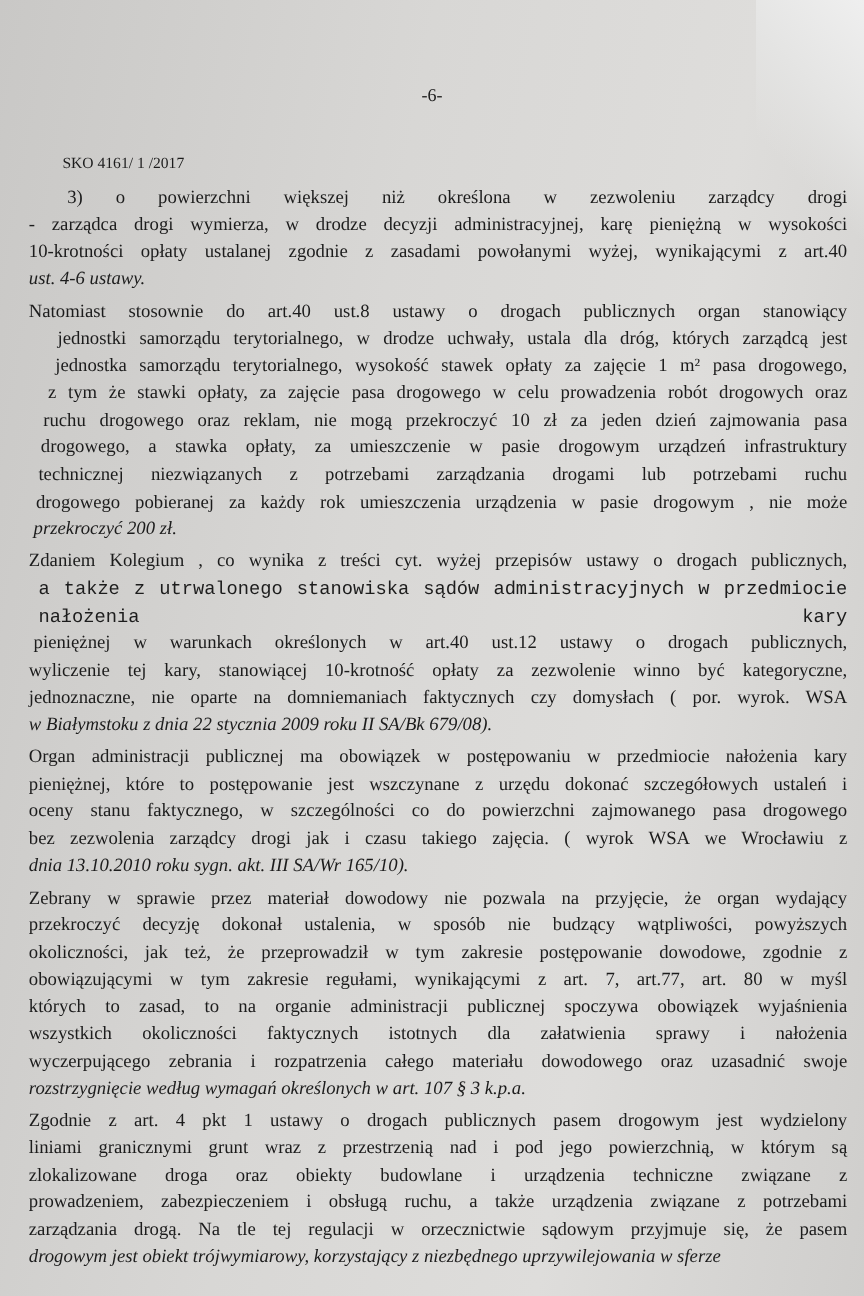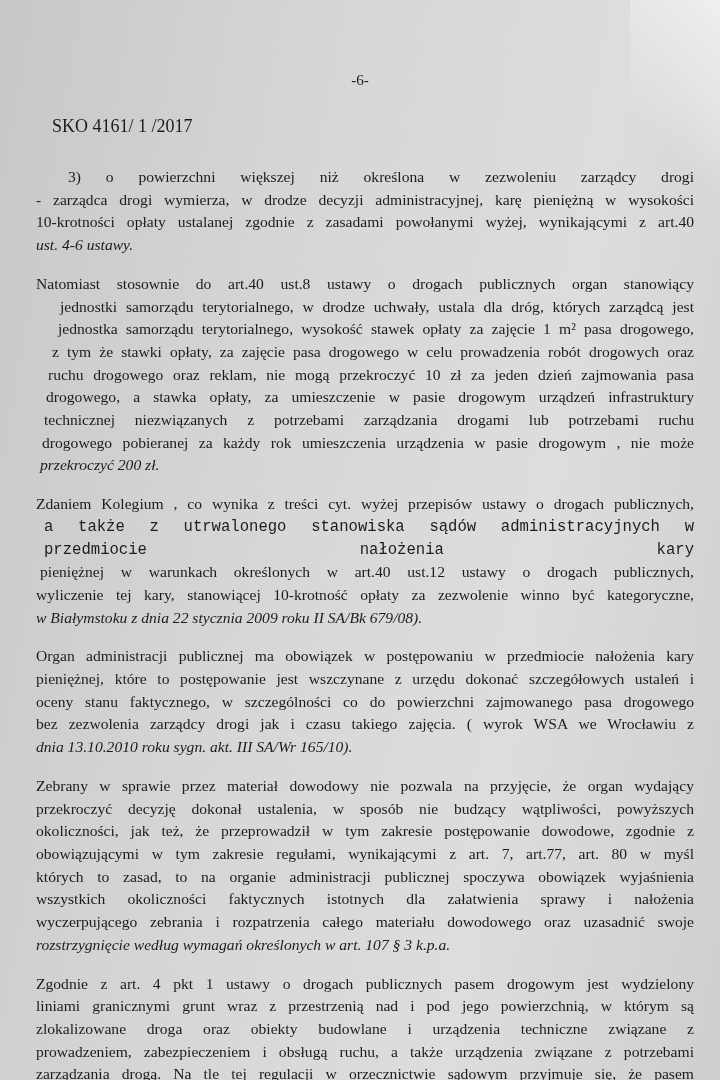--- a/index.html
+++ b/index.html
@@ -8,26 +8,26 @@
     background: linear-gradient(100deg, #c9c8c6 0%, #d8d7d5 40%, #dedddb 70%, #cfcecc 100%);
     font-family: "Liberation Serif", serif;
     color: #1c1c1c;
     position: relative;
   }
   .corner {
     position: absolute; right: 0; top: 0; width: 90px; height: 200px;
     background: linear-gradient(225deg, #efefef 0%, #e4e4e3 40%, rgba(220,220,218,0) 70%);
   }
   .page-num { position: absolute; top: 72px; left: 0; width: 720px; text-align: center; font-size: 15px; }
-  .ref { position: absolute; top: 116px; left: 52px; font-size: 18px; }
+  .ref { position: absolute; top: 128px; left: 52px; font-size: 13px; }
   .content {
     position: absolute; top: 150px; left: 20px; width: 690px;
     font-size: 15.6px; line-height: 22.7px;
   }
-  .content p { margin: 16px; text-align: justify; }
+  .content p { margin: 4px; text-align: justify; }
   .line { display: block; text-align-last: justify; }
   .line.last { text-align-last: left; font-style: italic; }
 </style>
 </head>
 <body>
 
 <div class="corner"></div>
 
 <div class="page-num">-6-</div>
 <div class="ref">SKO 4161/ 1 /2017</div>
@@ -48,20 +48,21 @@
       <span class="line" style="padding-left: 10px;">drogowego, a stawka opłaty, za umieszczenie w pasie drogowym urządzeń infrastruktury</span>
       <span class="line" style="padding-left: 8px;">technicznej niezwiązanych z potrzebami zarządzania drogami lub potrzebami ruchu</span>
       <span class="line" style="padding-left: 6px;">drogowego pobieranej za każdy rok umieszczenia urządzenia w pasie drogowym , nie może</span>
       <span class="line last" style="padding-left: 4px;">przekroczyć 200 zł.</span>
     </p>
     <p>
       <span class="line">Zdaniem Kolegium , co wynika z treści cyt. wyżej przepisów ustawy o drogach publicznych,</span>
       <span class="line" style="padding-left: 8px; font-family: Liberation Mono, monospace;">a także z utrwalonego stanowiska sądów administracyjnych w przedmiocie nałożenia kary</span>
       <span class="line" style="padding-left: 4px;">pieniężnej w warunkach określonych w art.40 ust.12 ustawy o drogach publicznych,</span>
       <span class="line">wyliczenie tej kary, stanowiącej 10-krotność opłaty za zezwolenie winno być kategoryczne,</span>
+      <span class="line">jednoznaczne, nie oparte na domniemaniach faktycznych czy domysłach ( por. wyrok. WSA</span>
       <span class="line last">w Białymstoku z dnia 22 stycznia 2009 roku II SA/Bk 679/08).</span>
     </p>
     <p>
       <span class="line">Organ administracji publicznej ma obowiązek w postępowaniu w przedmiocie nałożenia kary</span>
       <span class="line">pieniężnej, które to postępowanie jest wszczynane z urzędu dokonać szczegółowych ustaleń i</span>
       <span class="line">oceny stanu faktycznego, w szczególności co do powierzchni zajmowanego pasa drogowego</span>
       <span class="line">bez zezwolenia zarządcy drogi jak i czasu takiego zajęcia. ( wyrok WSA we Wrocławiu z</span>
       <span class="line last">dnia 13.10.2010 roku sygn. akt. III SA/Wr 165/10).</span>
     </p>
     <p>

